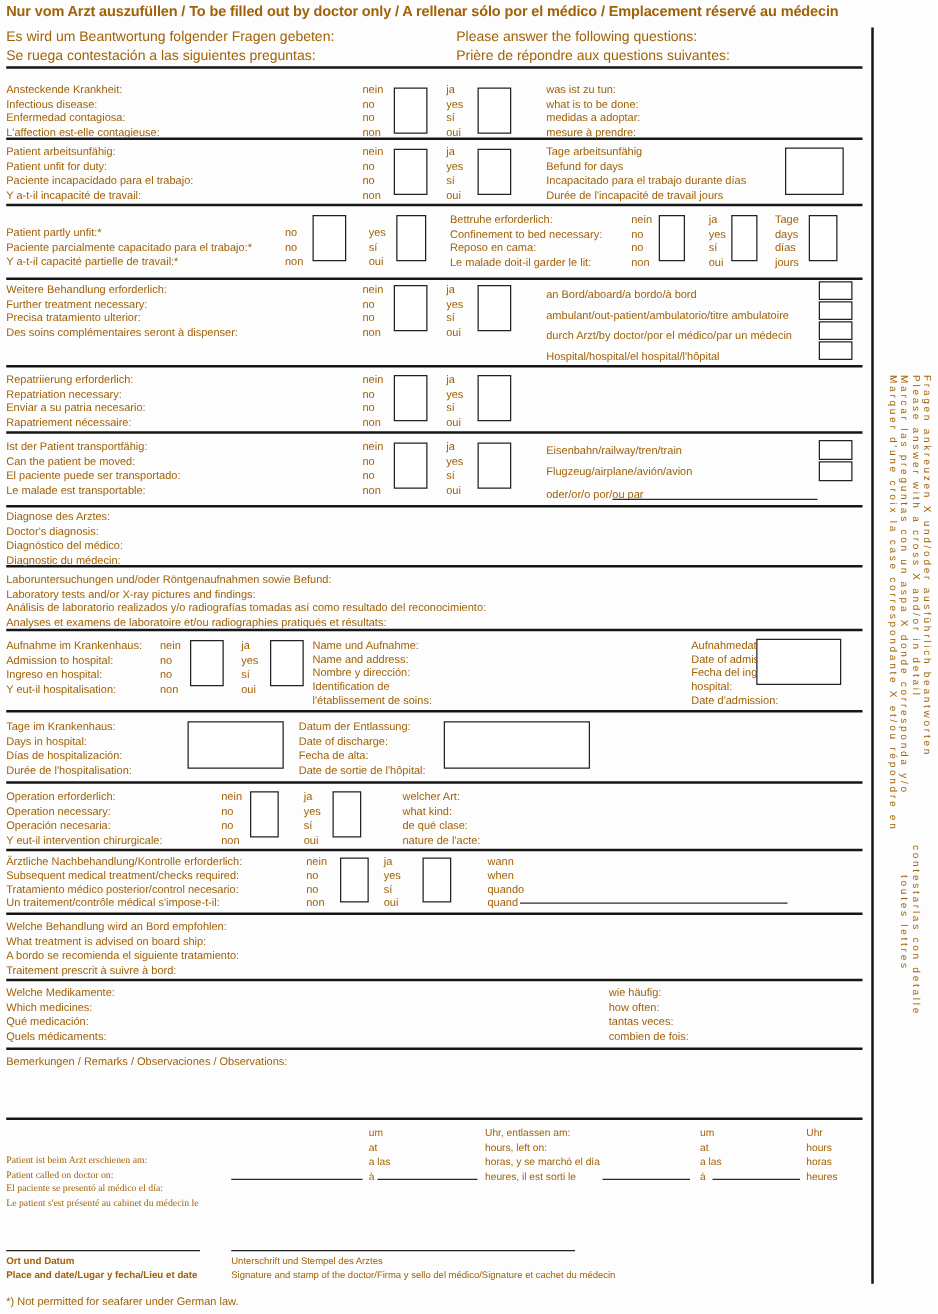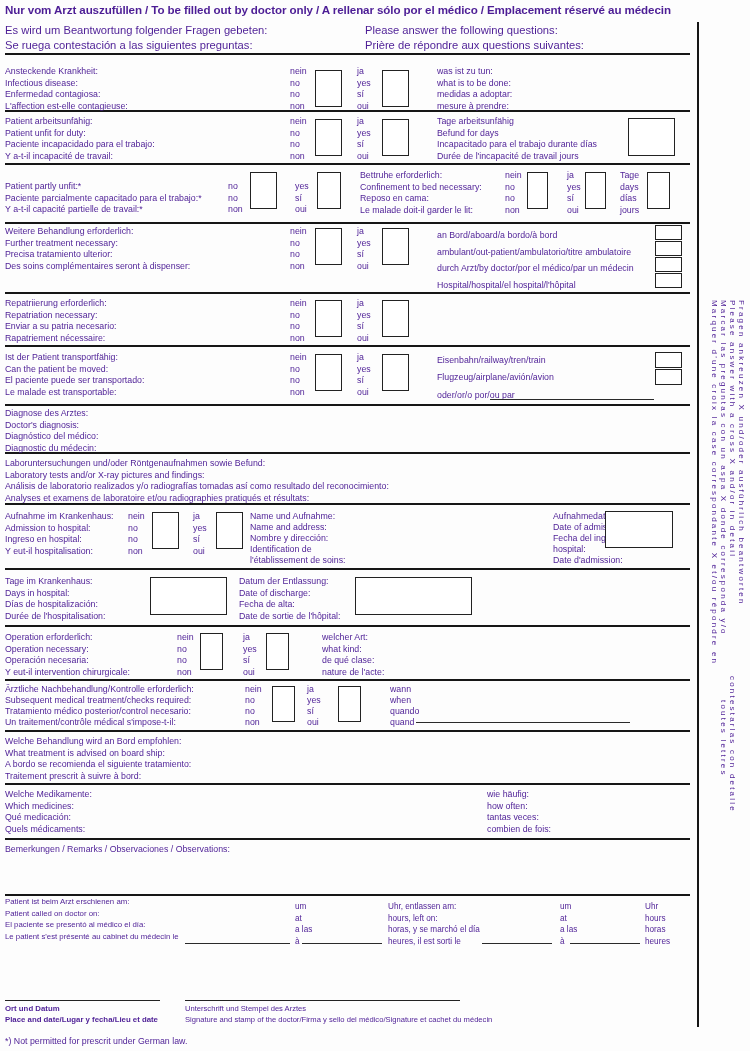--- a/index.html
+++ b/index.html
@@ -1,18 +1,18 @@
 <!DOCTYPE html>
 <html><head>
 <meta charset="utf-8">
 <style>
   html,body{margin:0;padding:0;background:#ffffff;}
   .page{
     position:relative;width:750px;height:1051px;background:#fdfdfd;
-    font-family:"Liberation Sans","DejaVu Sans",sans-serif;color:#4c1d95;
+    font-family:"Liberation Sans","DejaVu Sans",sans-serif;color:#a16207;
     overflow:hidden;
   }
   .title{position:absolute;font-weight:700;font-size:11.6px;white-space:nowrap;letter-spacing:-0.1px;}
   .intro{position:absolute;font-size:11.2px;line-height:14.5px;}
   .intro div{white-space:nowrap;}
   .tl{position:absolute;font-size:8.8px;line-height:11.5px;}
   .tl div{white-space:nowrap;}
   .rule{position:absolute;left:5px;width:685px;height:2.4px;background:#161616;}
   .vline{position:absolute;width:1.6px;background:#161616;}
   .cb{position:absolute;border:1px solid #222;background:#fff;box-sizing:border-box;}
@@ -377,21 +377,21 @@
     </div>
   <div class="tl" style="left:487px;top:789px;">
       <div>wie häufig:</div>
       <div>how often:</div>
       <div>tantas veces:</div>
       <div>combien de fois:</div>
     </div>
 
   <div class="tl" style="left:5px;top:844px;">Bemerkungen / Remarks / Observaciones / Observations:</div>
 
-  <div class="tl" style="left:5px;top:896px;font-size:7.8px;">
+  <div class="tl" style="left:5px;top:922px;font-size:7.8px;font-family:Liberation Serif, serif;">
       <div>Patient ist beim Arzt erschienen am:</div>
       <div>Patient called on doctor on:</div>
       <div>El paciente se presentó al médico el día:</div>
       <div>Le patient s'est présenté au cabinet du médecin le</div>
     </div>
   <div class="tl" style="left:295px;top:901px;font-size:8.2px;">
       <div>um</div>
       <div>at</div>
       <div>a las</div>
       <div>à</div>
@@ -423,15 +423,15 @@
   <div class="sig" style="left:5px;top:1004px;width:155px;font-size:7.8px;font-weight:700;">
       <div>Ort und Datum</div>
       <div>Place and date/Lugar y fecha/Lieu et date</div>
     </div>
   <div class="hl" style="left:185px;top:1000px;width:275px;"></div>
   <div class="sig" style="left:185px;top:1004px;width:275px;font-size:7.6px;">
       <div>Unterschrift und Stempel des Arztes</div>
       <div>Signature and stamp of the doctor/Firma y sello del médico/Signature et cachet du médecin</div>
     </div>
 
-  <div class="tl" style="left:5px;top:1036px;">*) Not permitted for prescrit under German law.</div>
+  <div class="tl" style="left:5px;top:1036px;">*) Not permitted for seafarer under German law.</div>
 
 </div>
 
 </body></html>

